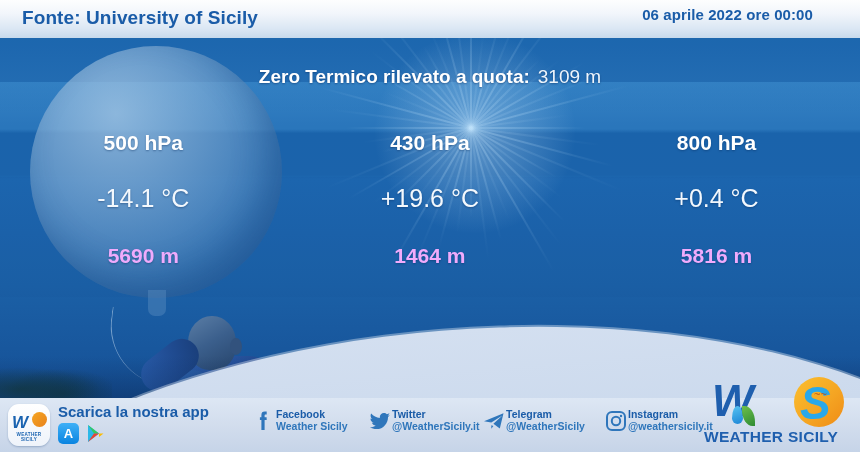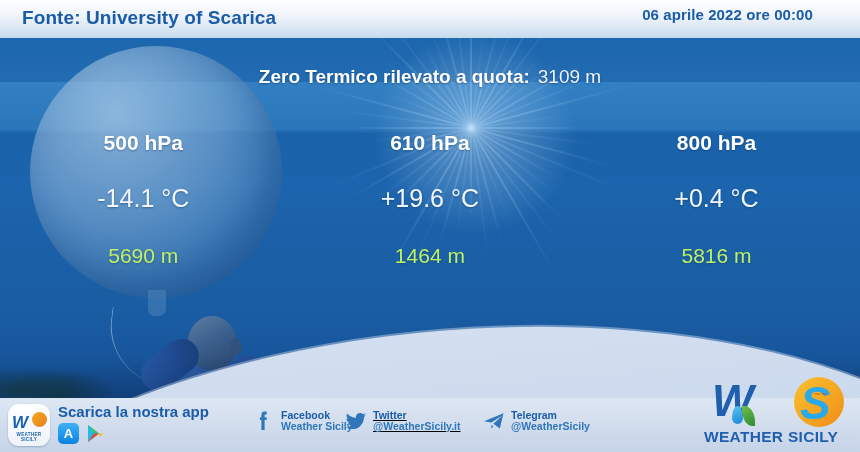--- a/index.html
+++ b/index.html
@@ -200,29 +200,29 @@
     content:"A"; position:absolute; left:0; top:0; width:21px; height:21px;
     display:flex; align-items:center; justify-content:center;
     font-size:13px; font-weight:bold; color:#fff;
   }
   .store-play {
     width:21px; height:21px; position:relative;
   }
 
   .social {
     position:absolute; top:11px;
-    display:flex; align-items:flex-end; gap:5px;
+    display:flex; align-items:flex-start; 
   }
   .social .s-icon { width:24px; height:24px; position:relative; flex:0 0 auto; }
   .social .s-lines { line-height:1.12; }
   .social .s-name { font-size:10.5px; font-weight:bold; color:#1a5ca8; }
   .social .s-handle { font-size:10.5px; font-weight:bold; color:#2f76bb; }
 
   .soc-fb   { left:252px; }
-  .soc-tw   { left:344px;text-decoration:underline; }
+  .soc-tw   { left:368px; }
   .soc-tg   { left:482px; }
   .soc-ig   { left:604px; }
 
   .brand {
     position:absolute; right:6px; bottom:2px;
     width:152px; height:76px;
   }
   .brand-ws {
     position:absolute; left:10px; top:2px;
     font-size:44px; font-weight:bold; font-style:italic;
@@ -289,21 +289,21 @@
     line-height:1;
   }
   .lvl-temp {
     margin-top:33px;
     font-size:25px; font-weight:normal; color:#f3f8fd;
     text-shadow:0 1px 2px rgba(8,40,88,.40);
     line-height:1;
   }
   .lvl-alt {
     margin-top:34px;
-    font-size:21px; font-weight:normal; color:#bef264;
+    font-size:21px; font-weight:bold; color:#f0abfc;
     text-shadow:0 1px 2px rgba(8,40,88,.40);
     line-height:1;
   }
 </style>
 </head>
 <body>
 
 <div class="screen">
 
   <div class="sky">
@@ -378,40 +378,40 @@
     </div>
 
     <div class="horizon"></div>
     <div class="trees"></div>
   </div>
 
   <div class="sweep-edge"></div>
   <div class="sweep"></div>
 
   <div class="header">
-    <div class="header-source">Fonte: University of Scarica</div>
+    <div class="header-source">Fonte: University of Sicily</div>
     <div class="header-date">06 aprile 2022 ore 00:00</div>
   </div>
 
   <div class="content">
 
     <div class="zero-line">
       <span class="zero-label">Zero Termico rilevato a quota:</span><span class="zero-value">3109 m</span>
     </div>
 
     <div class="levels">
 
       <div class="level">
         <div class="lvl-press">500 hPa</div>
         <div class="lvl-temp">-14.1 °C</div>
         <div class="lvl-alt">5690 m</div>
       </div>
 
       <div class="level">
-        <div class="lvl-press">610 hPa</div>
+        <div class="lvl-press">430 hPa</div>
         <div class="lvl-temp">+19.6 °C</div>
         <div class="lvl-alt">1464 m</div>
       </div>
 
       <div class="level">
         <div class="lvl-press">800 hPa</div>
         <div class="lvl-temp">+0.4 °C</div>
         <div class="lvl-alt">5816 m</div>
       </div>
 
@@ -471,20 +471,33 @@
             <path d="M2 12.2 21.5 4.3 17.8 19.4l-6.4-4.6 9-8.4-11.1 7z" fill="#2f76bb"></path>
             <path d="M9.3 16.3v3.4l2.1-2.8z" fill="#2f76bb"></path>
           </svg>
         </span>
         <span class="s-lines">
           <div class="s-name">Telegram</div>
           <div class="s-handle">@WeatherSicily</div>
         </span>
       </div>
 
+      <div class="social soc-ig">
+        <span class="s-icon">
+          <svg width="24" height="24" viewBox="0 0 24 24">
+            <rect x="3" y="3" width="18" height="18" rx="5" fill="none" stroke="#2f76bb" stroke-width="2"></rect>
+            <circle cx="12" cy="12" r="4.2" fill="none" stroke="#2f76bb" stroke-width="2"></circle>
+            <circle cx="17" cy="7" r="1.2" fill="#2f76bb"></circle>
+          </svg>
+        </span>
+        <span class="s-lines">
+          <div class="s-name">Instagram</div>
+          <div class="s-handle">@weathersicily.it</div>
+        </span>
+      </div>
 
     </div>
   </div>
 
   <div class="brand" style="position:absolute; right:6px; bottom:2px; z-index:45;">
     <div class="brand-s-circle"></div>
     <div class="brand-ws">W</div>
     <div class="brand-s">S</div>
     <div class="brand-bird">~~</div>
     <div class="brand-drop"></div>

